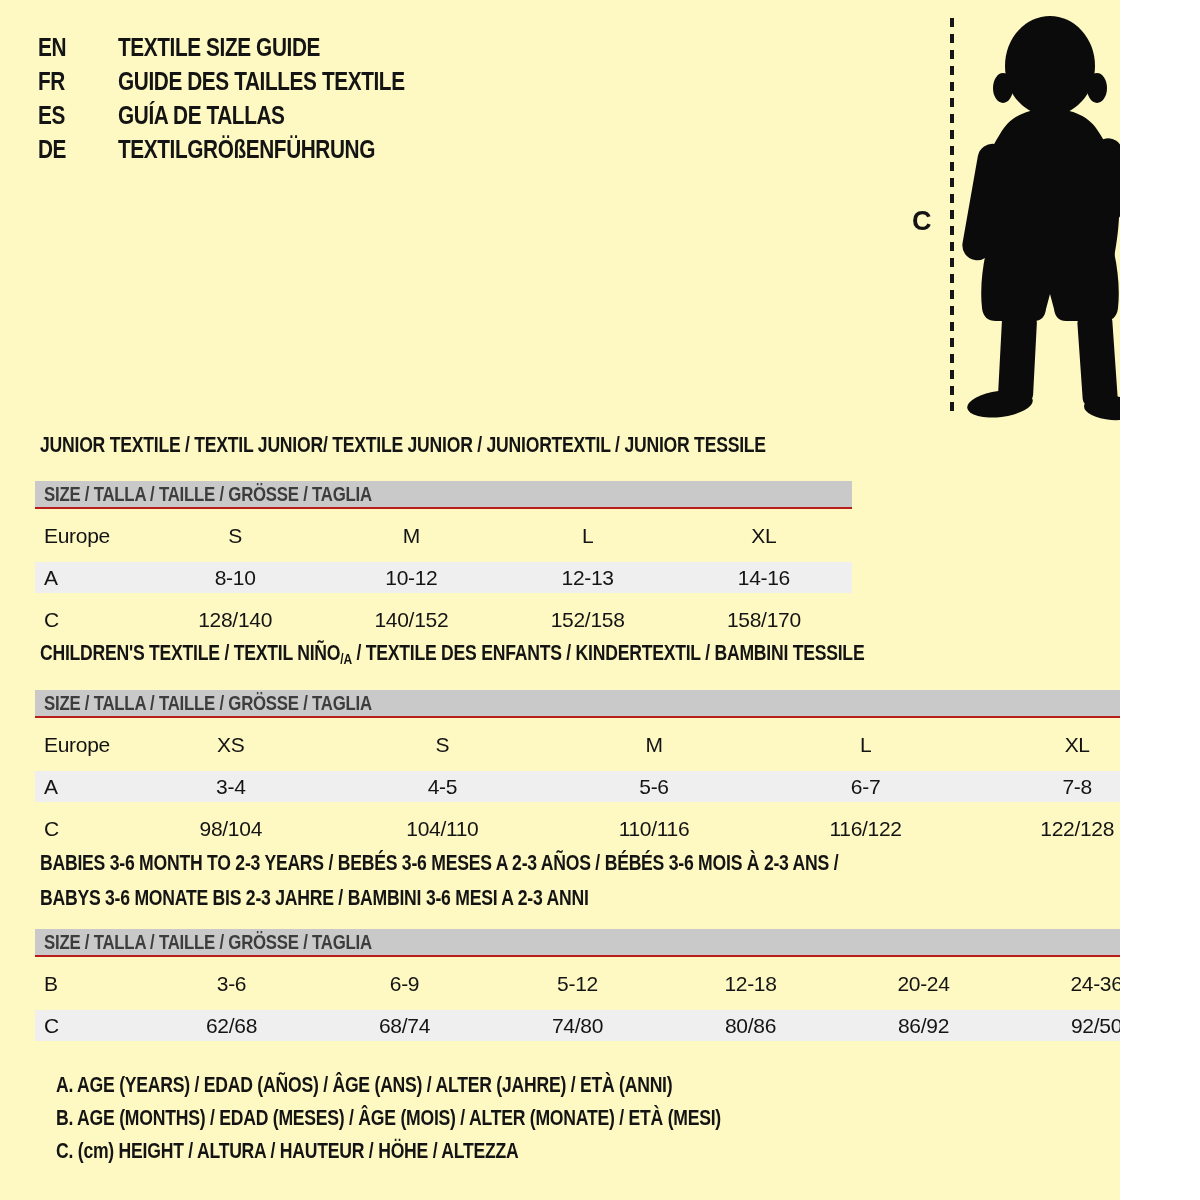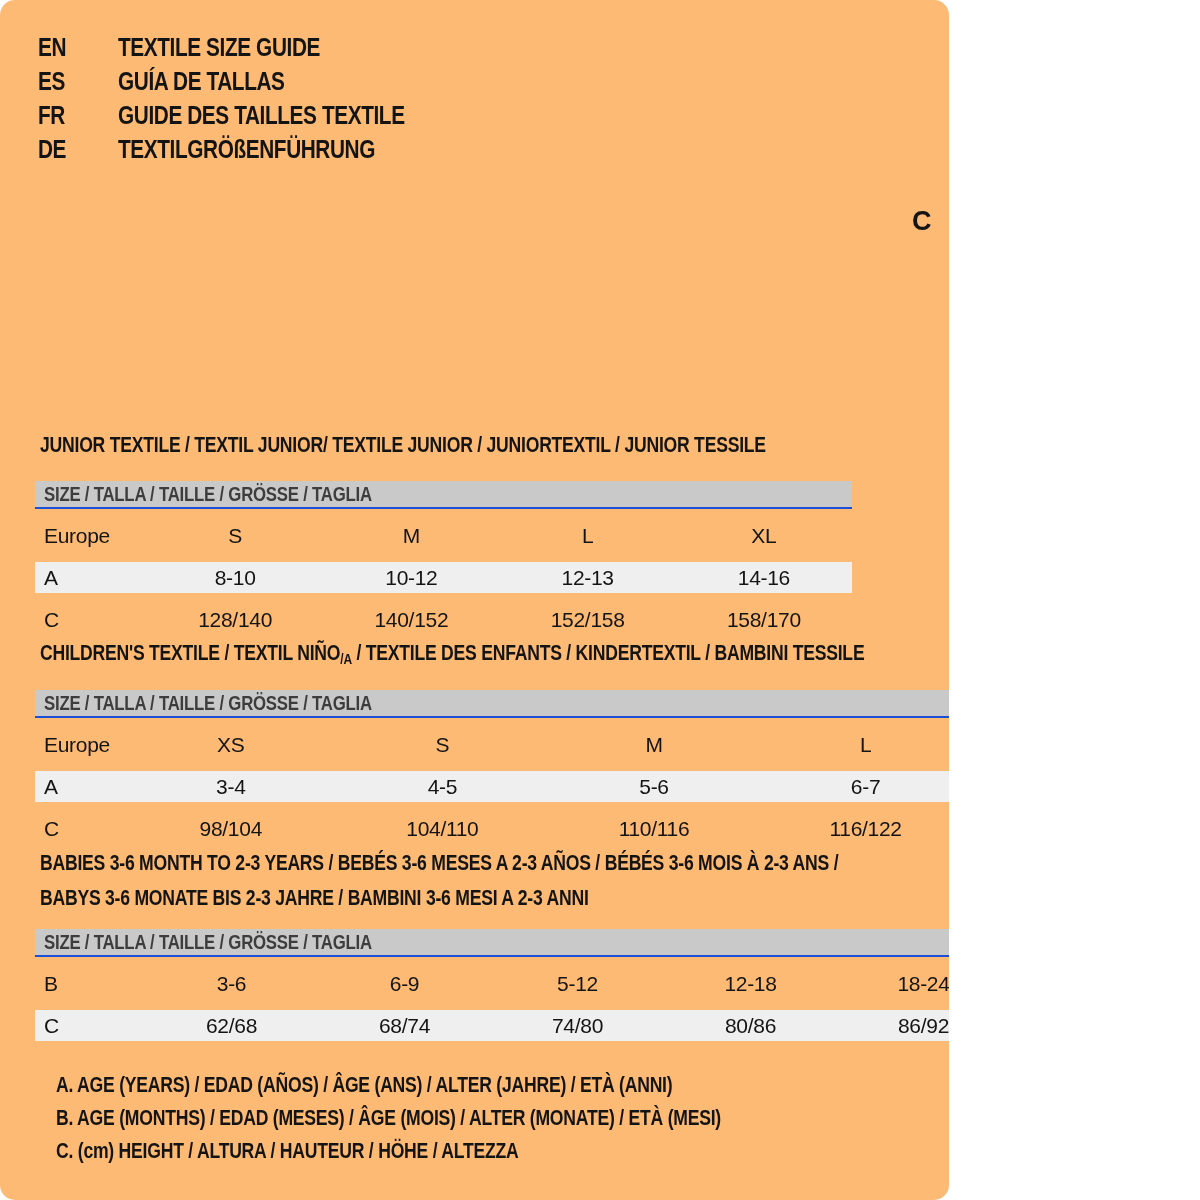--- a/index.html
+++ b/index.html
@@ -1,39 +1,39 @@
 <!DOCTYPE html>
 <html><head>
 <meta charset="utf-8">
 <style>
   html,body{margin:0;padding:0;background:#fff;}
   .page{
-    position:relative;width:949px;height:1200px;background:#fdba74;
-    font-family:"Liberation Sans",sans-serif;color:#141414;overflow:hidden;border-radius:15px;
+    position:relative;width:1120px;height:1200px;background:#fef9c3;
+    font-family:"Liberation Sans",sans-serif;color:#141414;overflow:hidden;
   }
   .cond{display:inline-block;transform:scaleX(0.8);transform-origin:0 50%;white-space:nowrap;}
 
   
   .lang-block{position:absolute;left:38px;top:30px;}
   .lang-row{display:flex;height:34px;align-items:center;}
   .lang-code{width:80px;font-size:26px;font-weight:700;letter-spacing:-0.5px;}
   .lang-label{font-size:26px;font-weight:700;letter-spacing:-0.5px;}
 
   
   .figure-svg{position:absolute;left:900px;top:8px;width:250px;height:415px;}
   .c-label{position:absolute;left:912px;top:206px;font-size:27px;font-weight:700;}
 
   
   .title{position:absolute;font-size:22px;font-weight:700;white-space:nowrap;
          transform:scaleX(0.8);transform-origin:0 0;letter-spacing:-0.3px;line-height:24px;}
   .title .sub{font-size:15px;vertical-align:-4px;font-weight:700;}
 
   
   .stable{position:absolute;}
-  .tbar{height:28px;background:#c9c9c9;border-bottom:2px solid #1d4ed8;
+  .tbar{height:28px;background:#c9c9c9;border-bottom:2px solid #b91c1c;
         display:flex;align-items:center;padding-left:9px;box-sizing:border-box;}
   .tbar-text{font-size:21px;font-weight:700;color:#3d3d3d;letter-spacing:-0.3px;}
   .trow{display:flex;height:31px;margin-top:11px;align-items:center;font-size:21px;letter-spacing:-0.3px;}
   .trow:nth-child(even){background:#efefef;}
   .tlabel{padding-left:9px;box-sizing:border-box;}
   .t-junior .tlabel{width:112px;}
   .t-children .tlabel{width:90px;}
   .t-babies .tlabel{width:110px;}
   .tval{flex:1;text-align:center;}
 
@@ -46,26 +46,26 @@
 <body>
 
 <div class="page">
 
   <div class="lang-block">
     <div class="lang-row">
       <span class="lang-code"><span class="cond">EN</span></span>
       <span class="lang-label"><span class="cond">TEXTILE SIZE GUIDE</span></span>
     </div>
     <div class="lang-row">
+      <span class="lang-code"><span class="cond">FR</span></span>
+      <span class="lang-label"><span class="cond">GUIDE DES TAILLES TEXTILE</span></span>
+    </div>
+    <div class="lang-row">
       <span class="lang-code"><span class="cond">ES</span></span>
       <span class="lang-label"><span class="cond">GUÍA DE TALLAS</span></span>
-    </div>
-    <div class="lang-row">
-      <span class="lang-code"><span class="cond">FR</span></span>
-      <span class="lang-label"><span class="cond">GUIDE DES TAILLES TEXTILE</span></span>
     </div>
     <div class="lang-row">
       <span class="lang-code"><span class="cond">DE</span></span>
       <span class="lang-label"><span class="cond">TEXTILGRÖßENFÜHRUNG</span></span>
     </div>
   </div>
 
   <svg class="figure-svg" viewBox="0 0 250 415">
     <line x1="52" y1="10" x2="52" y2="404" stroke="#161616" stroke-width="4" stroke-dasharray="9 7"></line>
     <g fill="#0b0b0b">
@@ -154,21 +154,21 @@
     <div class="tbar">
       <span class="tbar-text cond">SIZE / TALLA / TAILLE / GRÖSSE / TAGLIA</span>
     </div>
     <div>
         <div class="trow">
           <span class="tcell tlabel">B</span>
           <span class="tcell tval">3-6</span>
           <span class="tcell tval">6-9</span>
           <span class="tcell tval">5-12</span>
           <span class="tcell tval">12-18</span>
-          <span class="tcell tval">18-24</span>
+          <span class="tcell tval">20-24</span>
           <span class="tcell tval">24-36</span>
         </div>
         <div class="trow">
           <span class="tcell tlabel">C</span>
           <span class="tcell tval">62/68</span>
           <span class="tcell tval">68/74</span>
           <span class="tcell tval">74/80</span>
           <span class="tcell tval">80/86</span>
           <span class="tcell tval">86/92</span>
           <span class="tcell tval">92/50</span>

